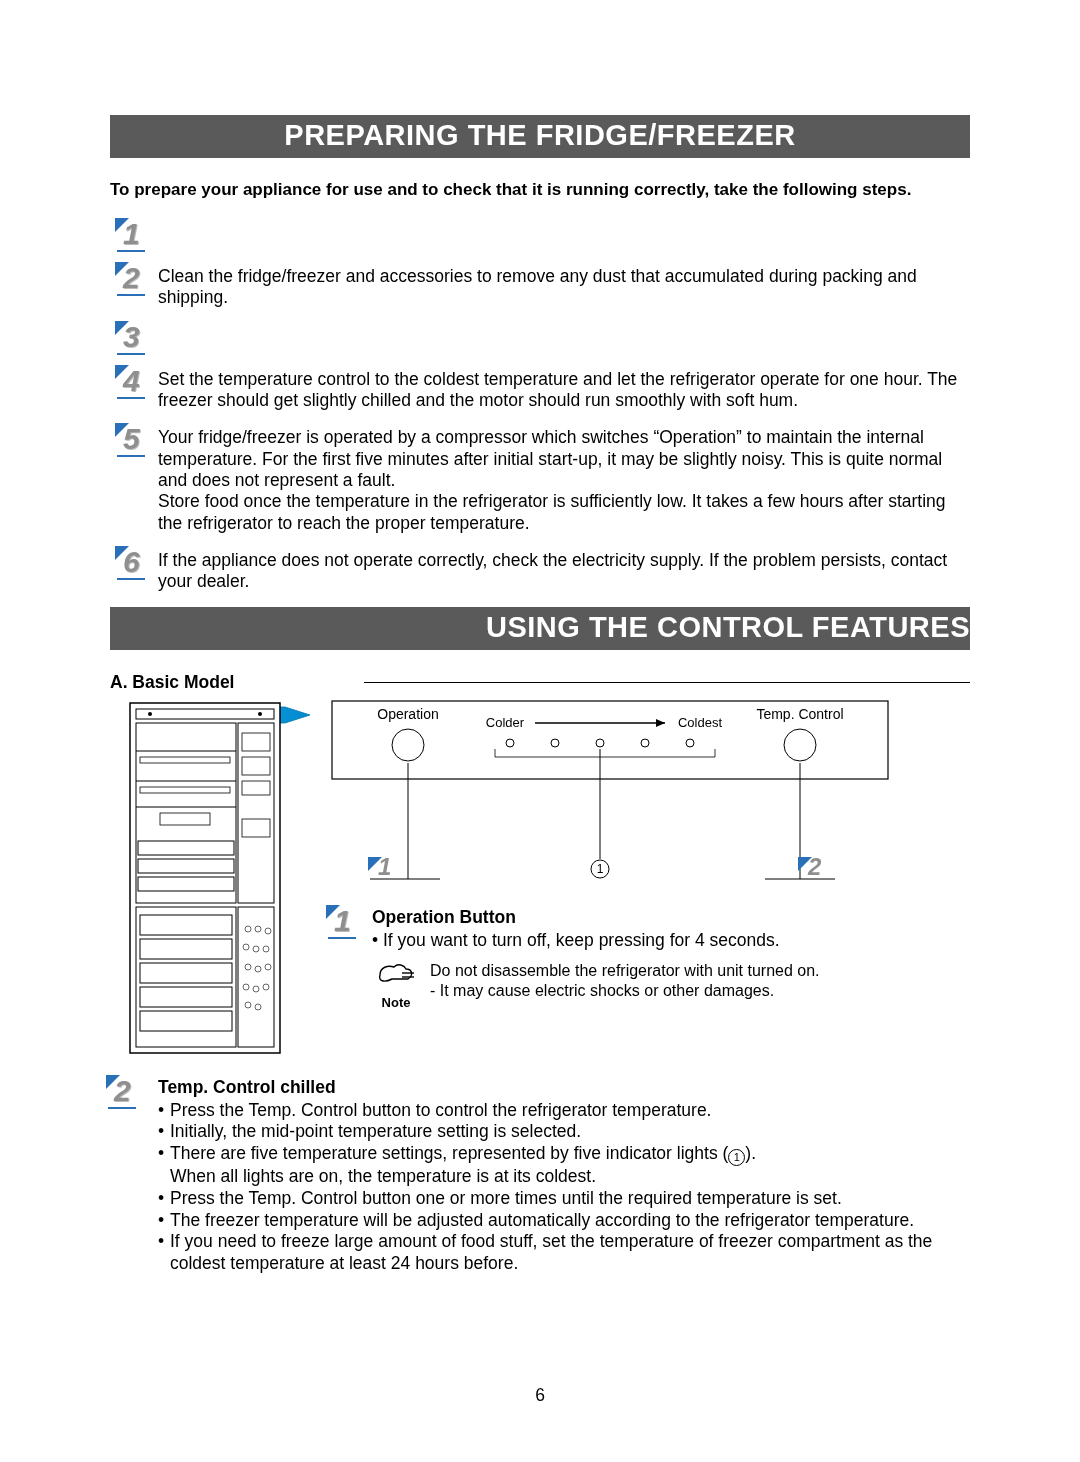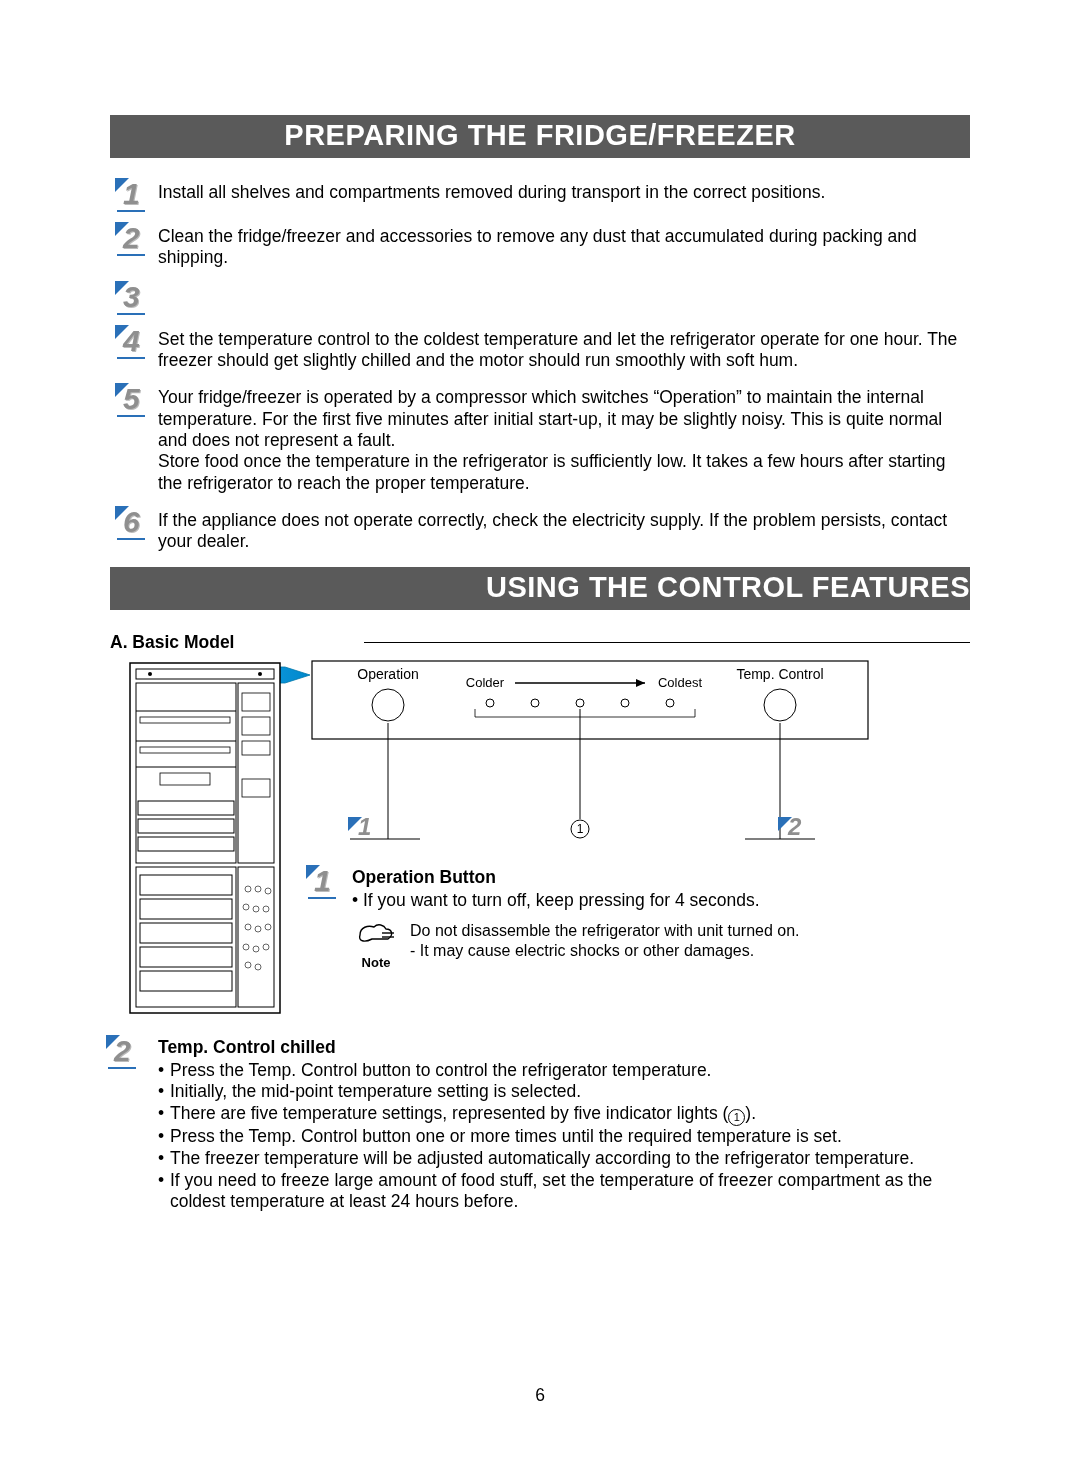--- a/index.html
+++ b/index.html
@@ -94,20 +94,21 @@
     margin-right: 10px;
     white-space: nowrap;
   }
   .subtitle-row .rule {
     flex: 1;
     height: 1px;
     background: #000;
   }
   .control-area {
     display: flex;
+    gap: 20px;
     margin-top: 6px;
   }
   .fridge-col {
     width: 200px;
     flex: 0 0 200px;
   }
   .panel-col {
     flex: 1;
     min-width: 0;
   }
@@ -165,31 +166,31 @@
     vertical-align: -2px;
     font-family: Arial;
   }
 </style>
 </head>
 <body>
 
 <div class="page">
 
   <div class="section-header">PREPARING THE FRIDGE/FREEZER</div>
+  <div class="intro">To prepare your appliance for use and to check that it is running correctly, take the following steps.</div>
 
   <div id="steps-container">
       <div class="step">
         <div class="num">
           <span class="num-badge">
             <span class="triangle"></span>
             <span class="digit">1</span>
             <span class="underline"></span>
           </span>
         </div>
-        <div class="text">Install all shelves and compartments removed during transport in the correct positions.</div>
       </div>
       <div class="step">
         <div class="num">
           <span class="num-badge">
             <span class="triangle"></span>
             <span class="digit">2</span>
             <span class="underline"></span>
           </span>
         </div>
         <div class="text">Clean the fridge/freezer and accessories to remove any dust that accumulated during packing and shipping.</div>
@@ -398,20 +399,24 @@
           </div>
         <div class="b">
             <span class="dot">•</span>
             <span class="t">Initially, the mid-point temperature setting is selected.</span>
           </div>
         <div class="b">
             <span class="dot">•</span>
             <span class="t">There are five temperature settings, represented by five indicator lights (<span class="circled-one">1</span>).</span>
           </div>
         <div class="b">
+            <span class="dot"></span>
+            <span class="t">When all lights are on, the temperature is at its coldest.</span>
+          </div>
+        <div class="b">
             <span class="dot">•</span>
             <span class="t">Press the Temp. Control button one or more times until the required temperature is set.</span>
           </div>
         <div class="b">
             <span class="dot">•</span>
             <span class="t">The freezer temperature will be adjusted automatically according to the refrigerator temperature.</span>
           </div>
         <div class="b">
             <span class="dot">•</span>
             <span class="t">If you need to freeze large amount of food stuff, set the temperature of freezer compartment as the coldest temperature at least 24 hours before.</span>

